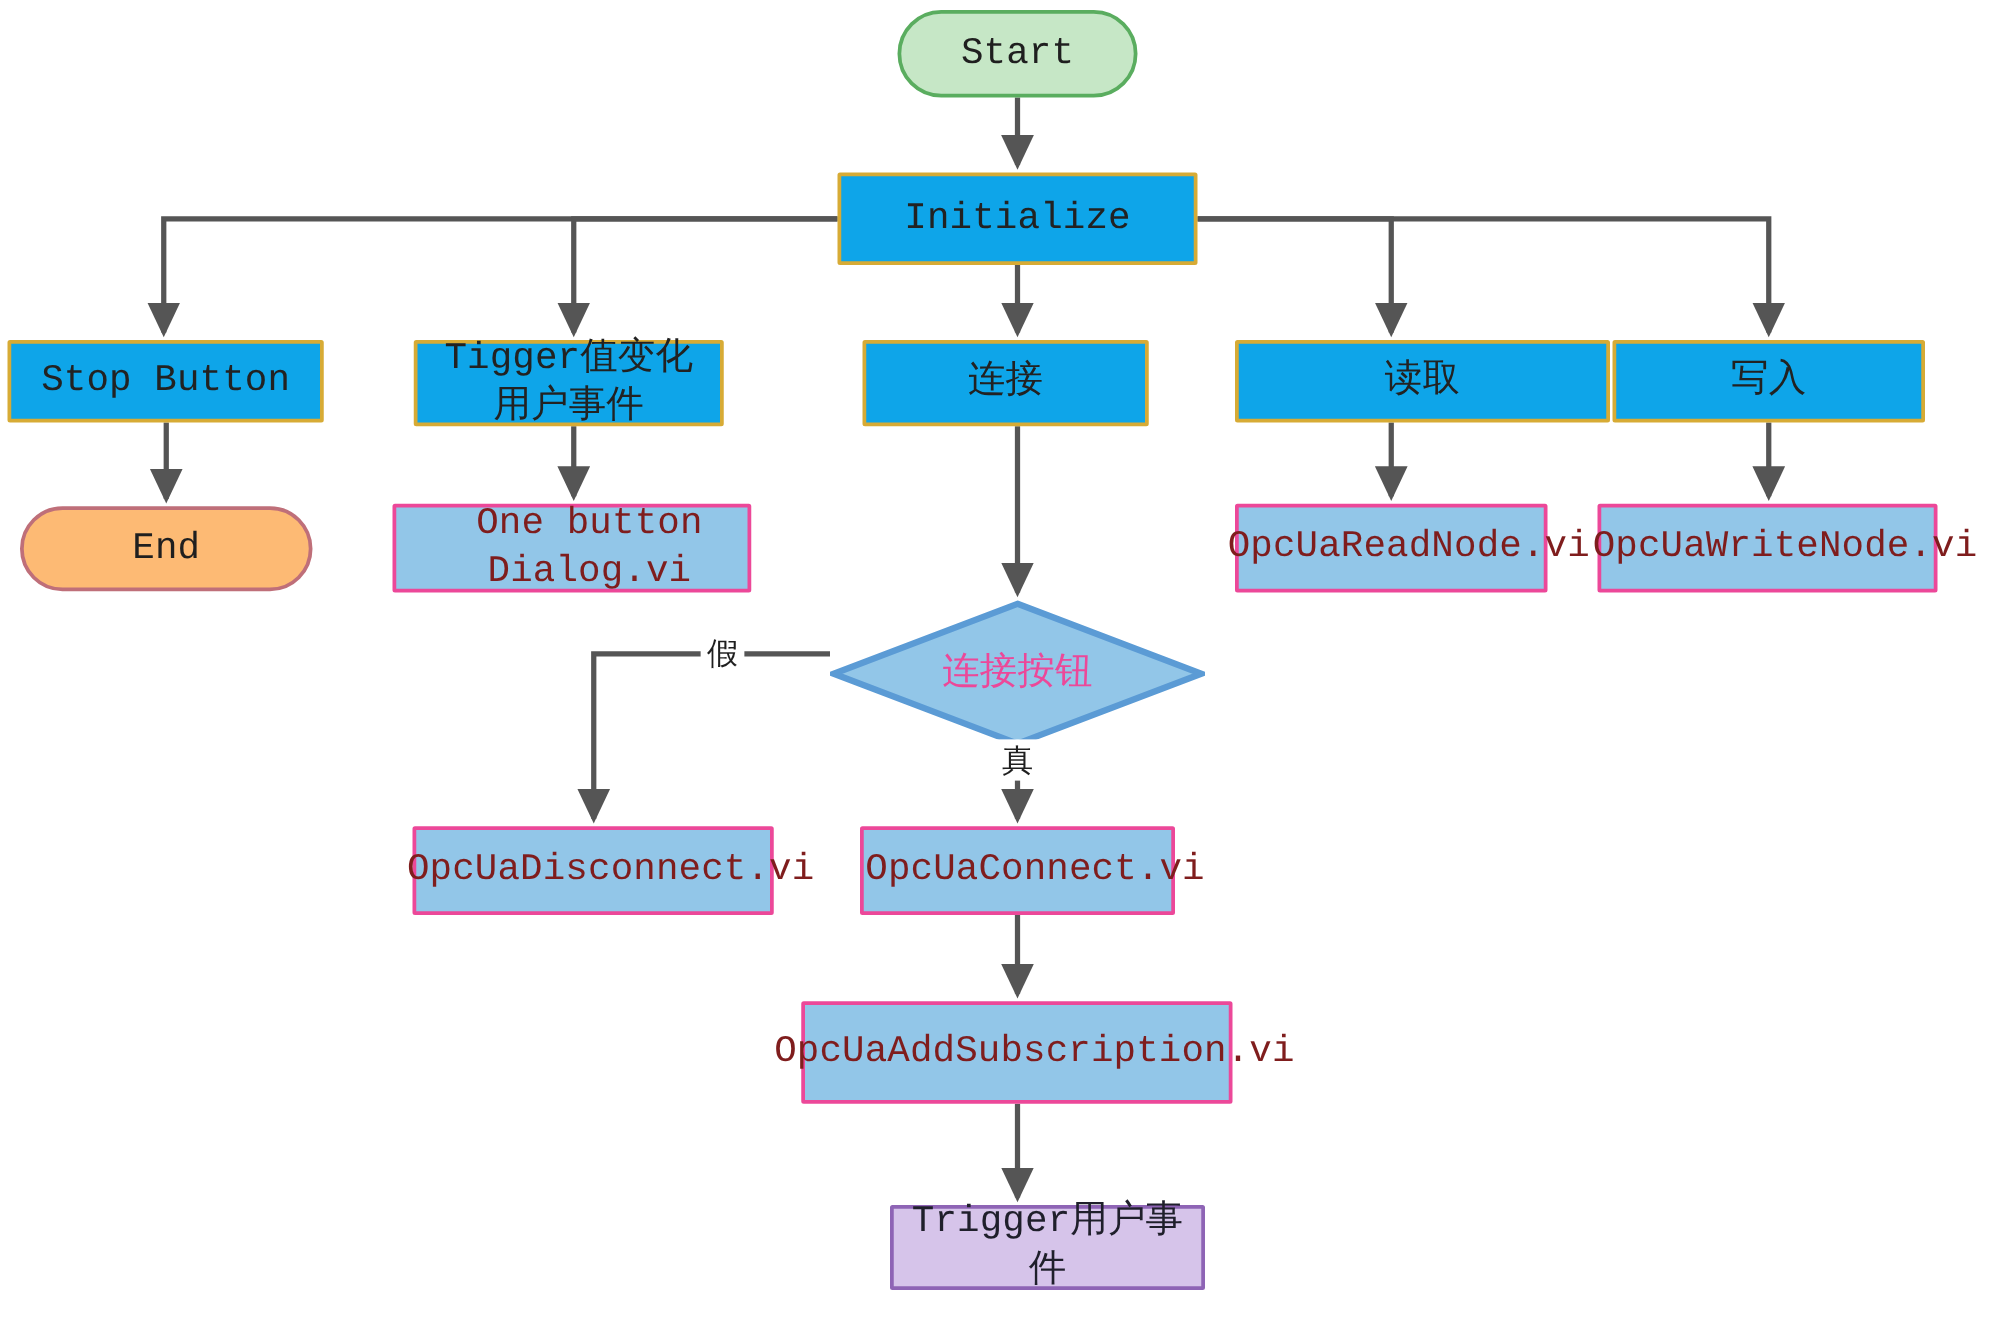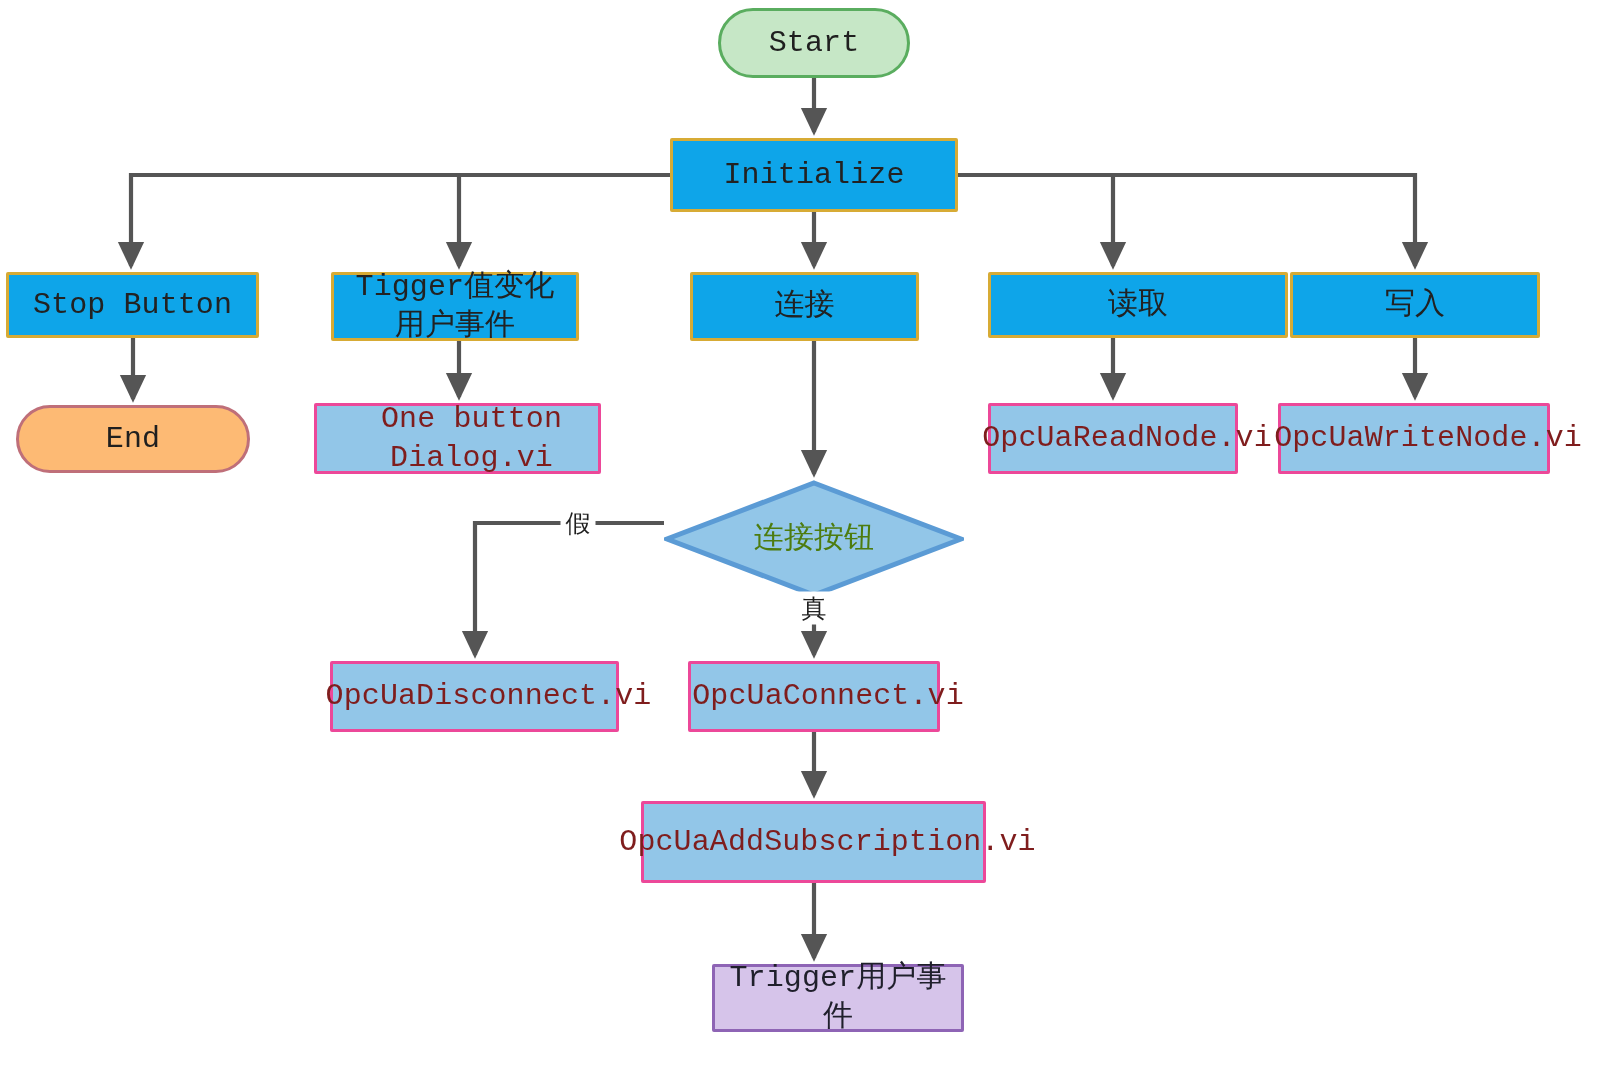--- a/index.html
+++ b/index.html
@@ -68,21 +68,21 @@
   }
   .node.terminator-red {
     background: #fdba74;
     border: 3px solid #bf6f79;
     border-radius: 40px;
     color: #1f1f1f;
   }
   .node.decision {
     background: transparent;
     border: none;
-    color: #4d7c0f;
+    color: #ec4899;
   }
   .diamond-shape {
     position: absolute;
     left: 0;
     top: 0;
     width: 100%;
     height: 100%;
     z-index: -1;
   }
   .node-label {

